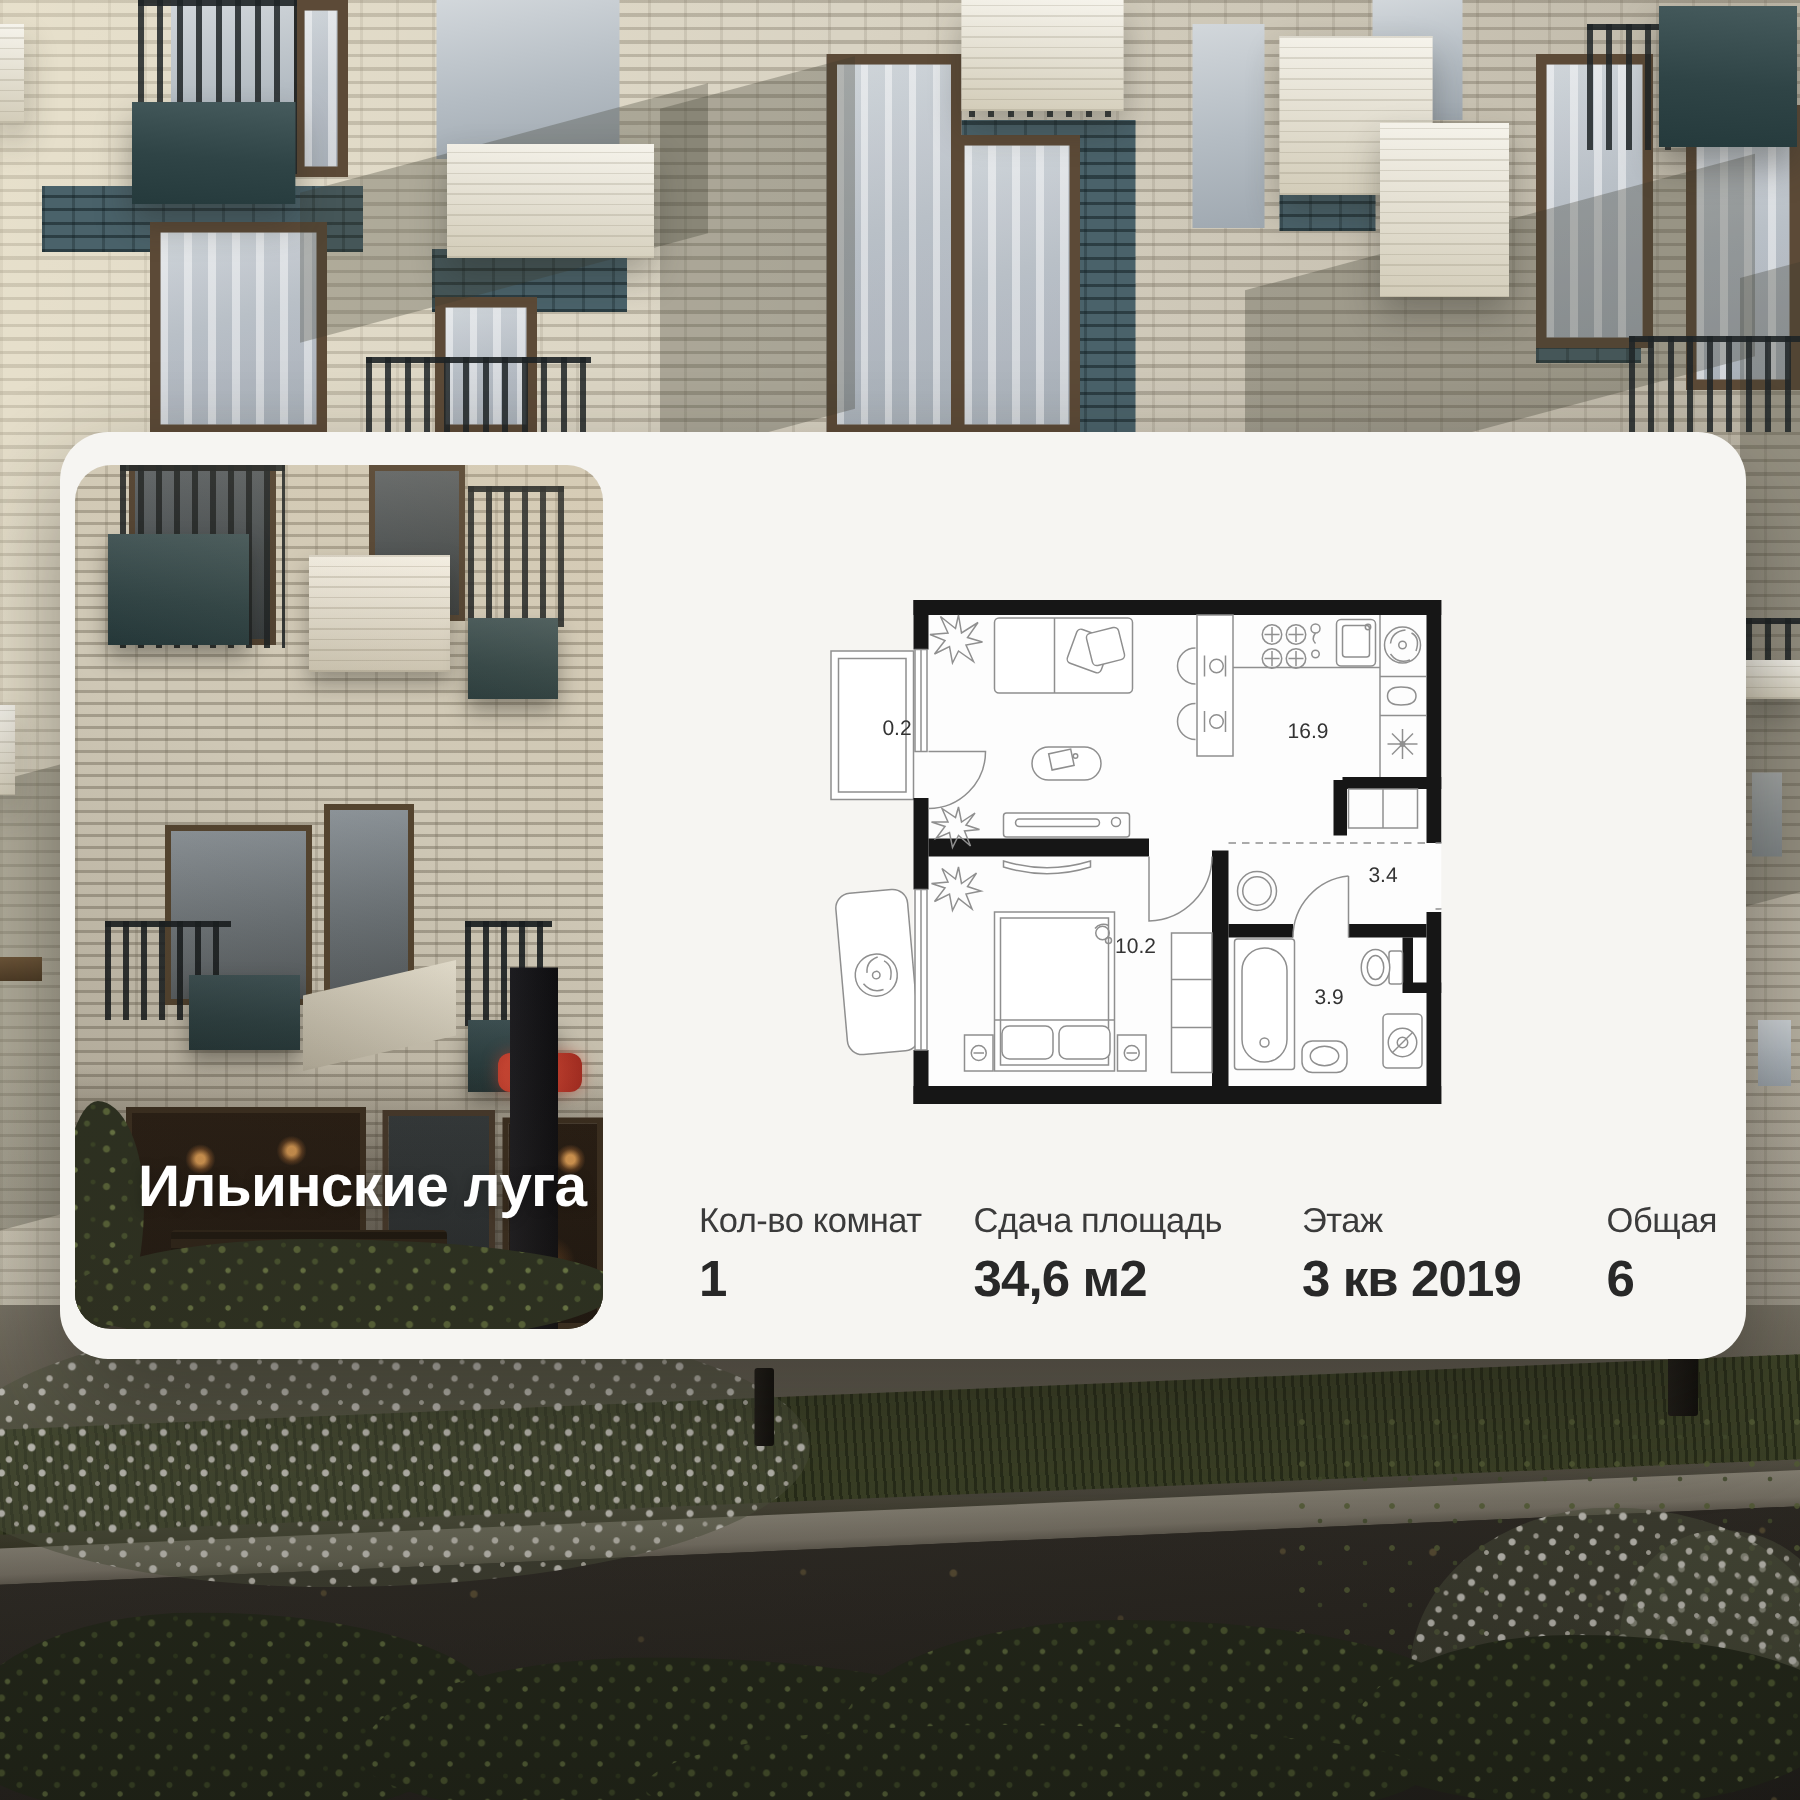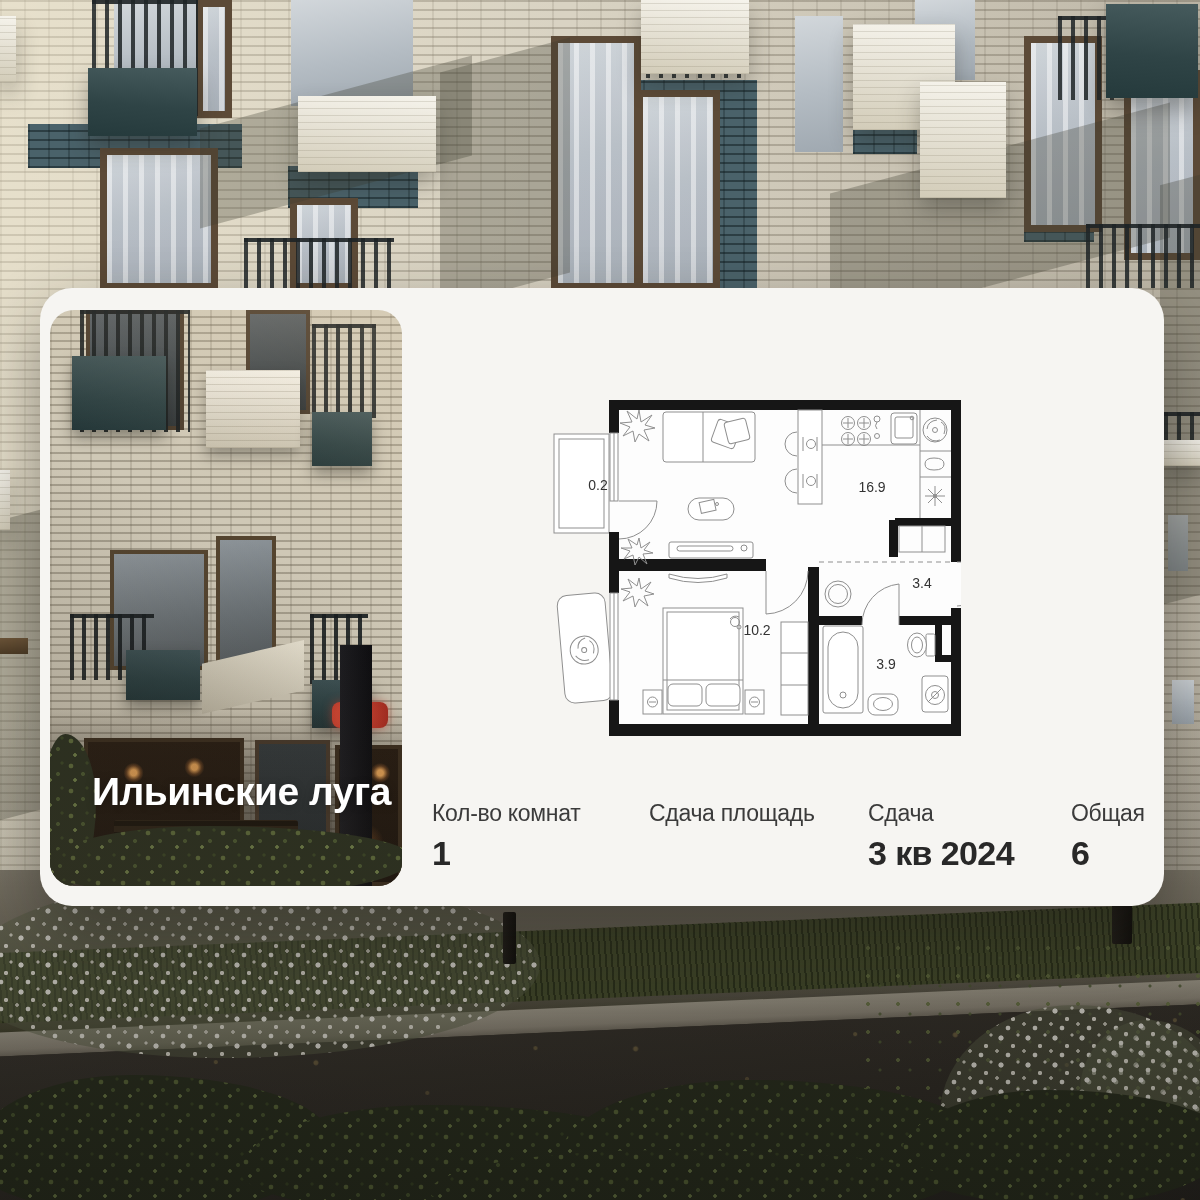--- a/index.html
+++ b/index.html
@@ -378,30 +378,31 @@
         <line class="thin" x1="377" y1="304" x2="391" y2="290"></line>
       </g>
 
       <text x="47" y="92" text-anchor="middle">0.2</text>
       <text x="321" y="94" text-anchor="middle">16.9</text>
       <text x="371" y="190" text-anchor="middle">3.4</text>
       <text x="206" y="237" text-anchor="middle">10.2</text>
       <text x="335" y="271" text-anchor="middle">3.9</text>
     </svg>
 
-    <div class="info-col" style="left:392px">
+    <div class="info-col" style="left:426px">
       <div class="info-label">Кол-во комнат</div>
       <div class="info-value">1</div>
     </div>
     <div class="info-col" style="left:609px">
       <div class="info-label">Сдача площадь</div>
+      <div class="info-value">34,6 м2</div>
     </div>
     <div class="info-col" style="left:828px">
-      <div class="info-label">Сдача</div>
-      <div class="info-value">3 кв 2024</div>
+      <div class="info-label">Этаж</div>
+      <div class="info-value">3 кв 2019</div>
     </div>
     <div class="info-col" style="left:1031px">
       <div class="info-label">Общая</div>
       <div class="info-value">6</div>
     </div>
   </div>
 
 </div>
 
 </body></html>

